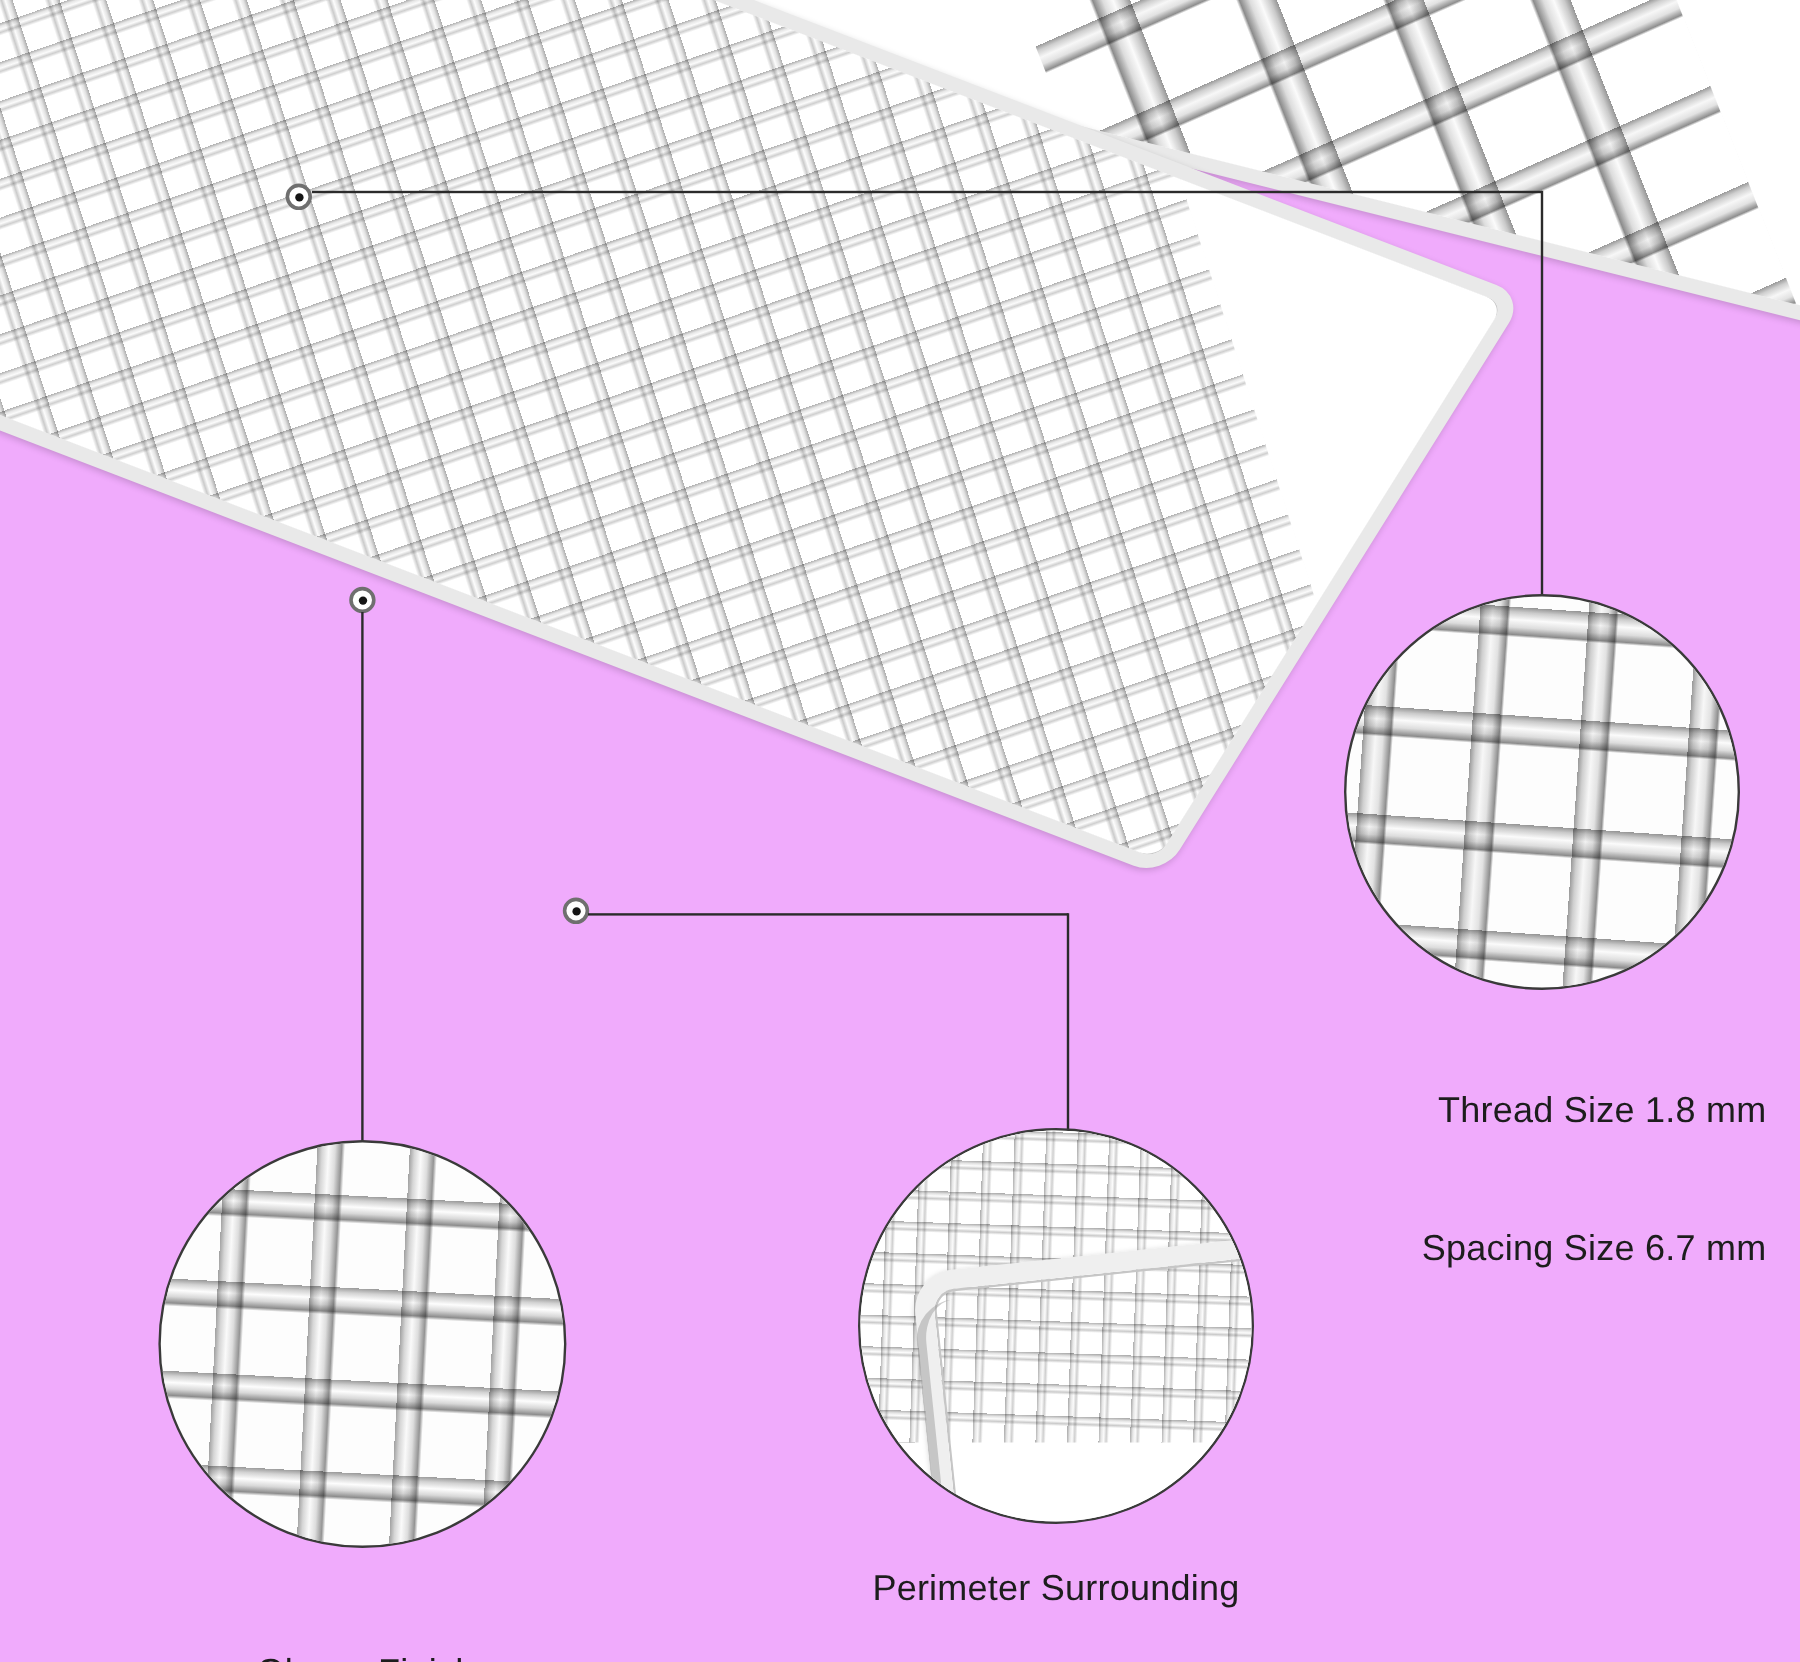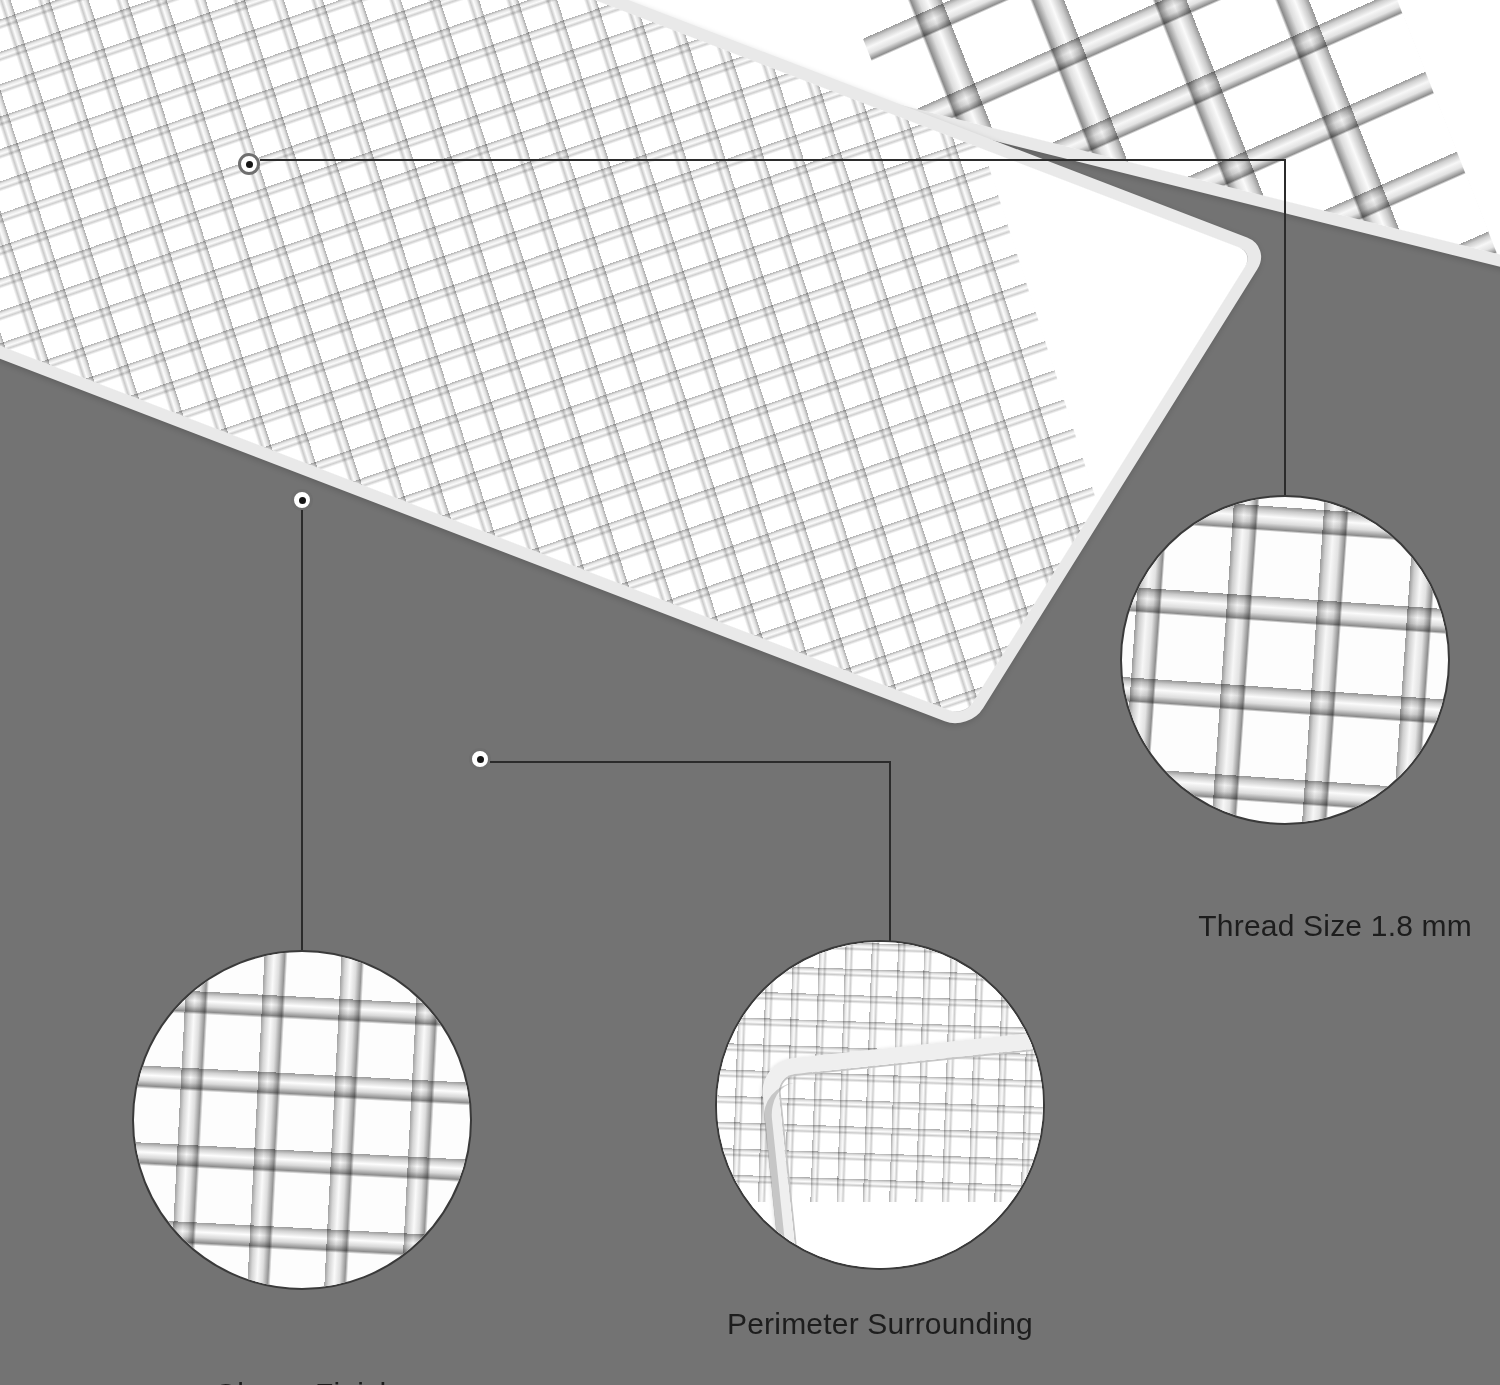--- a/index.html
+++ b/index.html
@@ -4,21 +4,21 @@
 <style>
   html, body {
     margin: 0;
     padding: 0;
     background: #ffffff;
   }
   #stage {
     position: relative;
     width: 1500px;
     height: 1385px;
-    background: #737373;
+    background: #f0abfc;
     overflow: hidden;
     font-family: "Liberation Sans", sans-serif;
     color: #1a1a1a;
   }
   .callout-label {
     position: absolute;
     font-size: 30px;
     line-height: 1.28;
     color: #1d1d1d;
     letter-spacing: 0.2px;
@@ -260,20 +260,21 @@
                   background: transparent; transform: rotate(-6deg);"></div>
       <div style="position:absolute; left:55px; top:126px; width:330px; height:230px;
                   border-left: 8px solid rgba(150,150,150,.45);
                   border-bottom: 8px solid rgba(150,150,150,.45);
                   border-radius: 34px; transform: rotate(-6deg);"></div>
     </div>
   </div>
 
   <div class="callout-label right" style="left:860px; top:830px; width:612px;">
     <div>Thread Size 1.8 mm</div>
+    <div>Spacing Size 6.7 mm</div>
   </div>
 
   <div class="callout-label center" style="left:580px; top:1228px; width:600px;">
     <div>Perimeter Surrounding</div>
   </div>
 
   <div class="callout-label center" style="left:0px; top:1298px; width:610px;">
     <div>Glossy Finish</div>
     
   </div>

